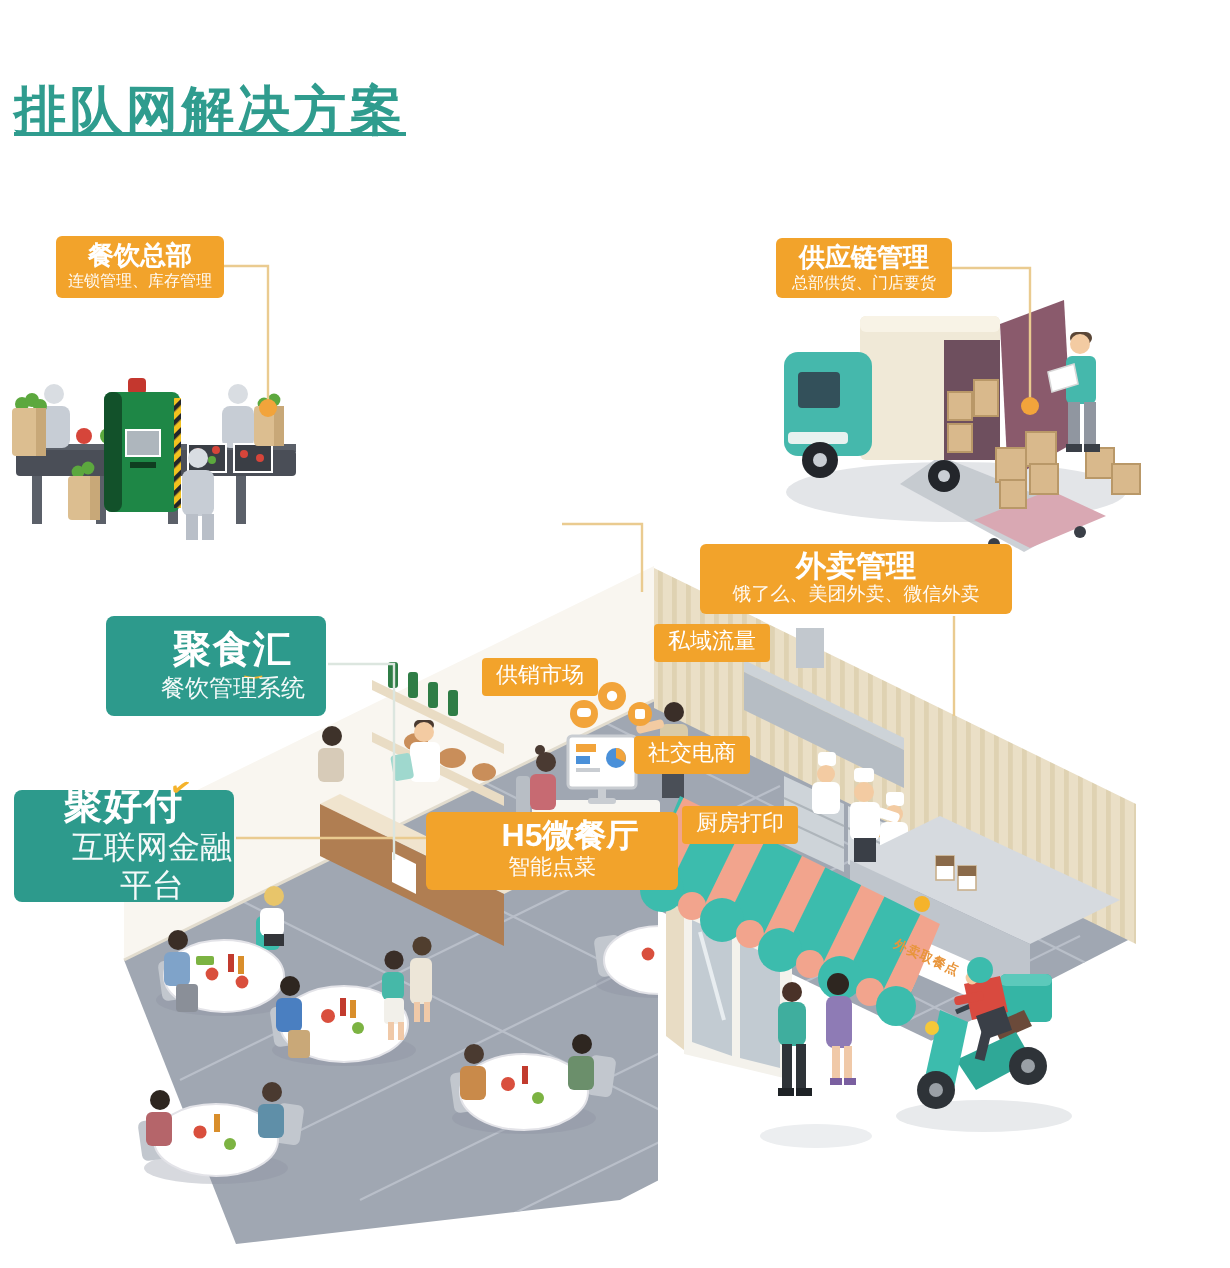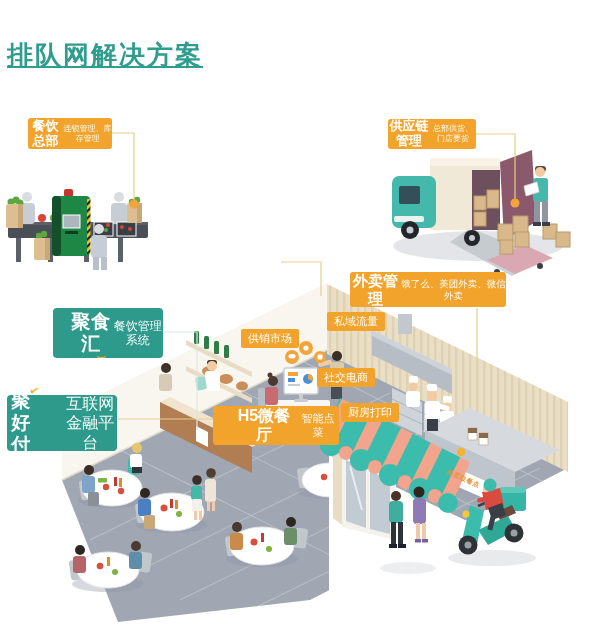--- a/index.html
+++ b/index.html
@@ -1,21 +1,21 @@
 <!DOCTYPE html>
 <html><head>
 <meta charset="utf-8">
 <style>
   html,body{margin:0;padding:0;background:#fff;}
   #canvas{position:relative;width:615px;height:634px;background:#fff;overflow:hidden;
           font-family:"Liberation Sans","DejaVu Sans",sans-serif;}
   #scene{position:absolute;left:0;top:0;}
   .page-title{position:absolute;left:7px;top:38px;font-size:26px;font-weight:bold;
               color:#2F9C8E;letter-spacing:2px;margin:0;text-decoration:underline;}
-  .callout{position:absolute;display:flex;flex-direction:row;justify-content:center;
+  .callout{position:absolute;display:flex;flex-direction:column;justify-content:center;
            align-items:center;color:#fff;text-align:center;box-sizing:border-box;}
   .callout.orange{background:#F2A32B;border-radius:3px;}
   .callout.teal{background:#2D9A8C;border-radius:4px;}
   .callout .t{font-weight:bold;line-height:1.15;position:relative;}
   .callout .s{line-height:1.2;opacity:.95;}
   #co-hq{left:28px;top:118px;width:84px;height:31px;}
   #co-hq .t{font-size:13px;} #co-hq .s{font-size:8px;}
   #co-supply{left:388px;top:119px;width:88px;height:30px;}
   #co-supply .t{font-size:13px;} #co-supply .s{font-size:8px;}
   #co-jwl{left:170px;top:240px;width:110px;height:46px;}

